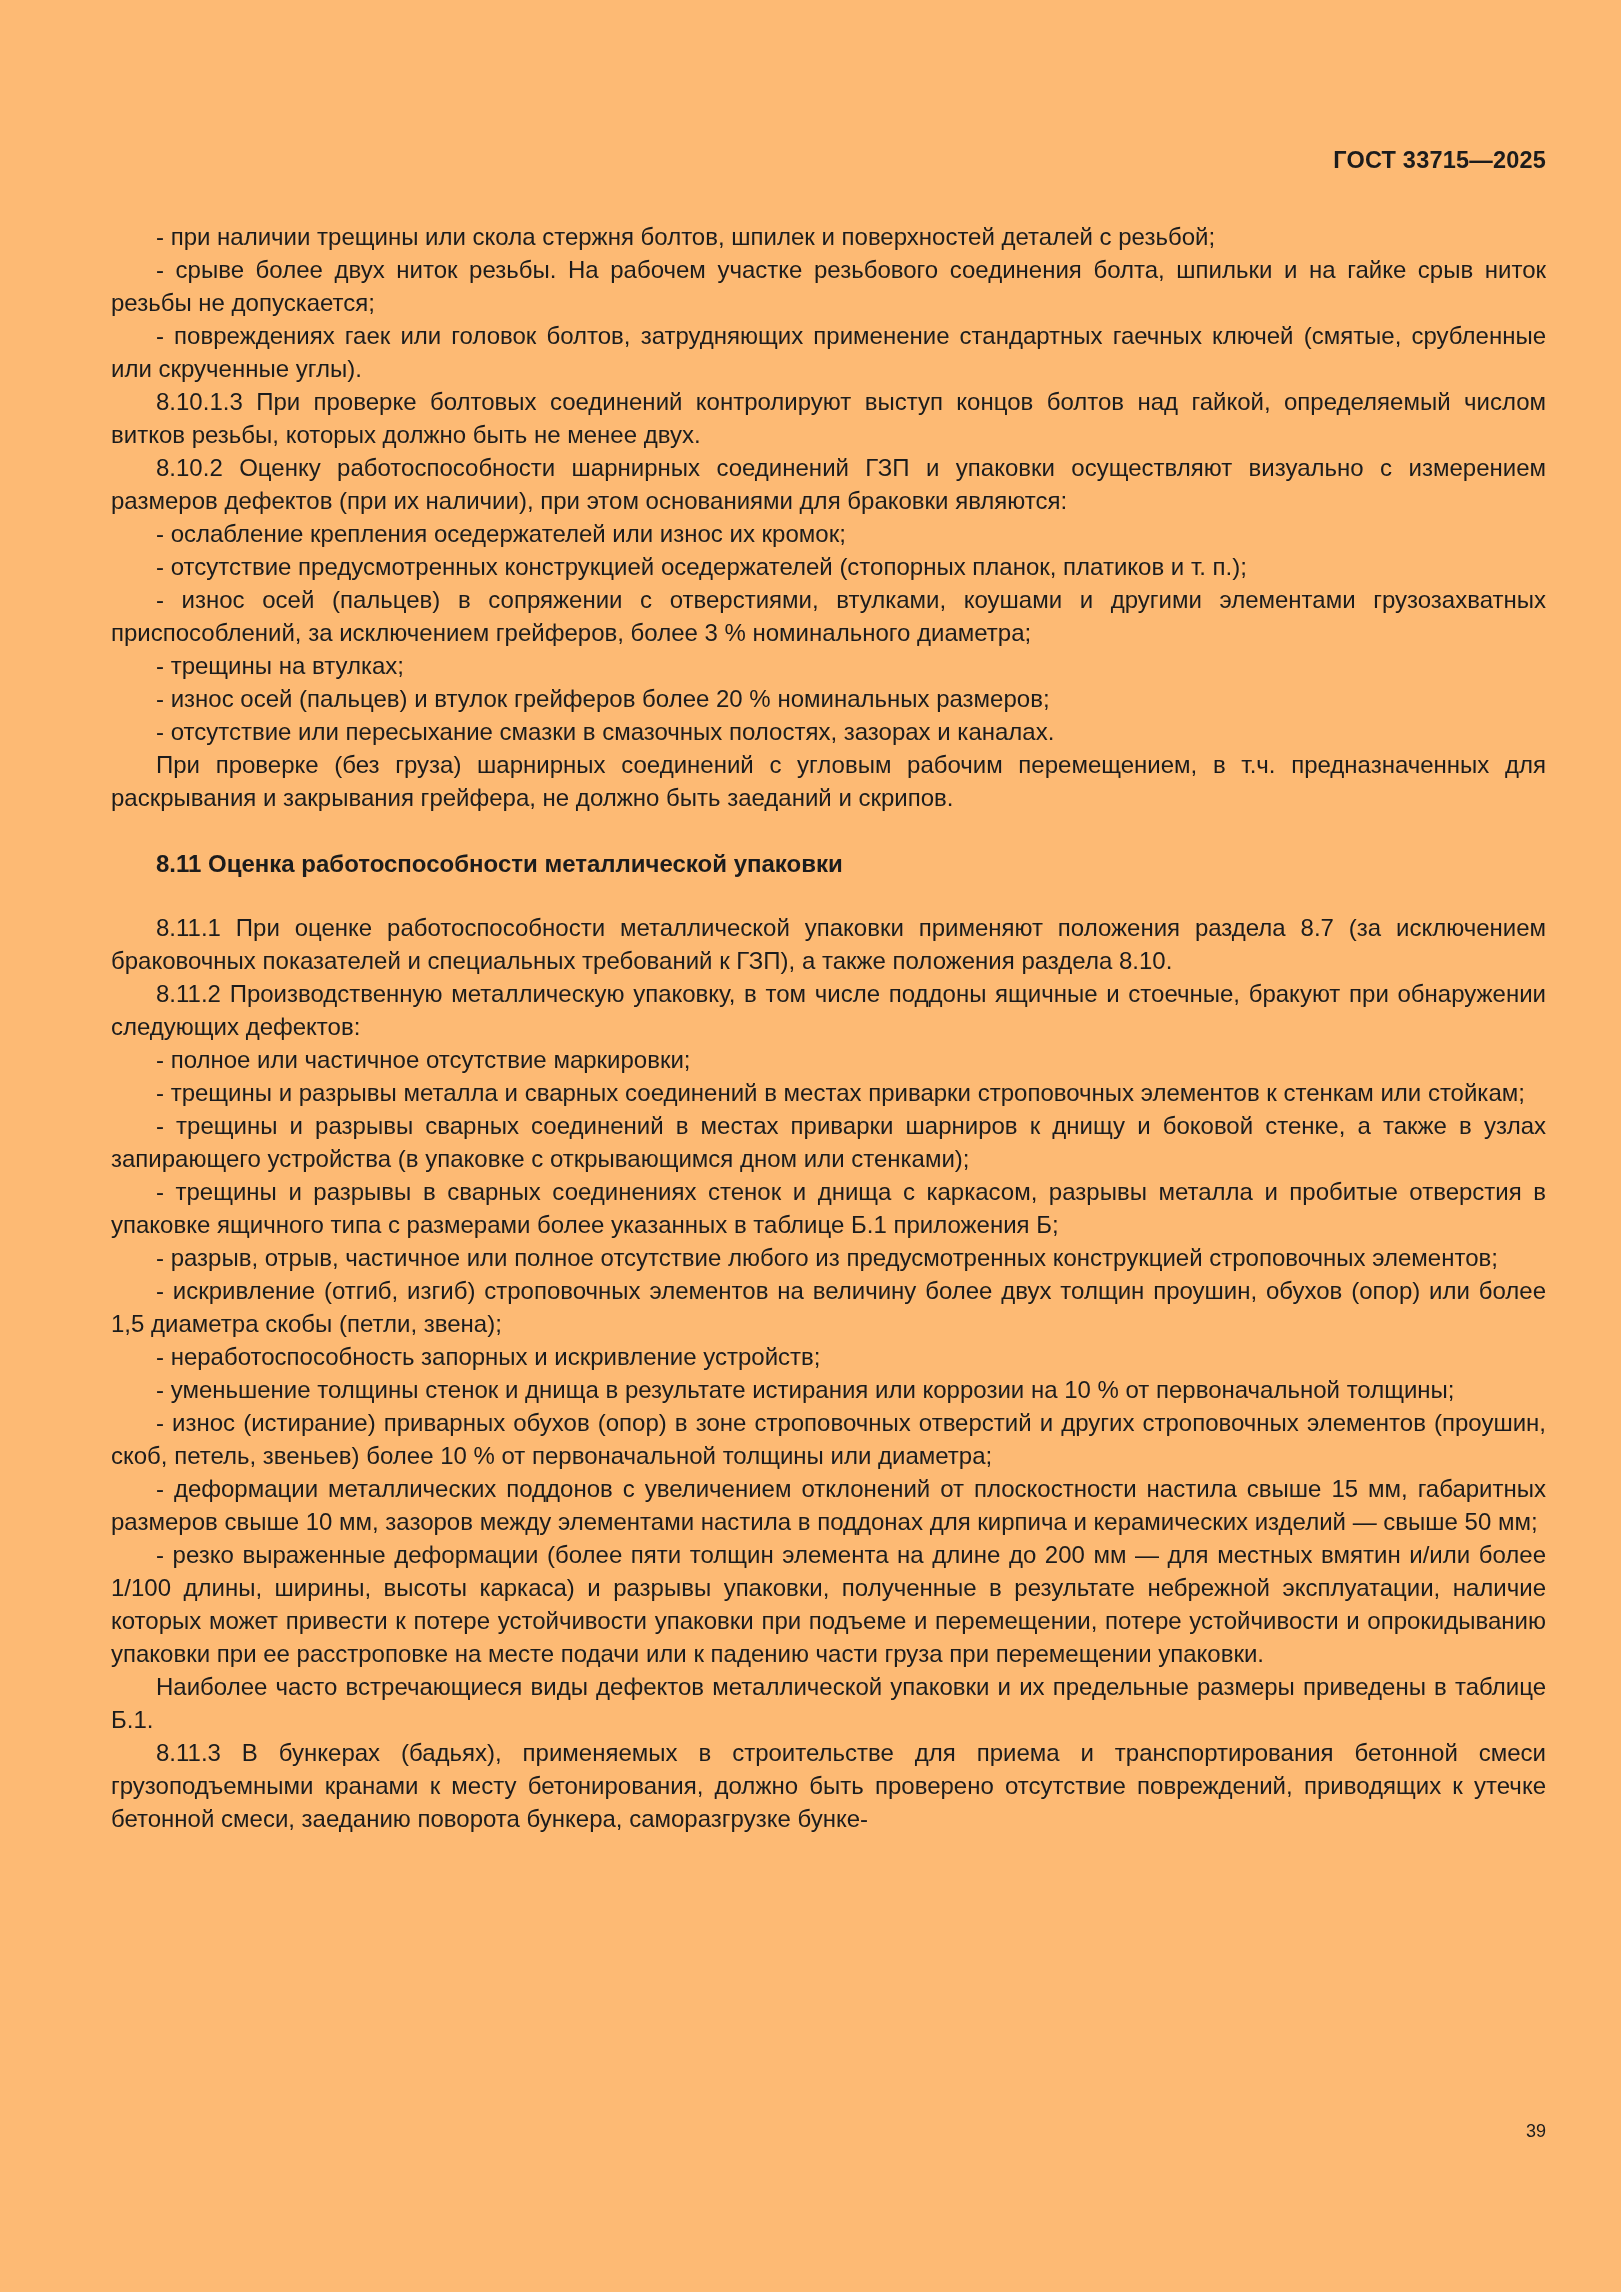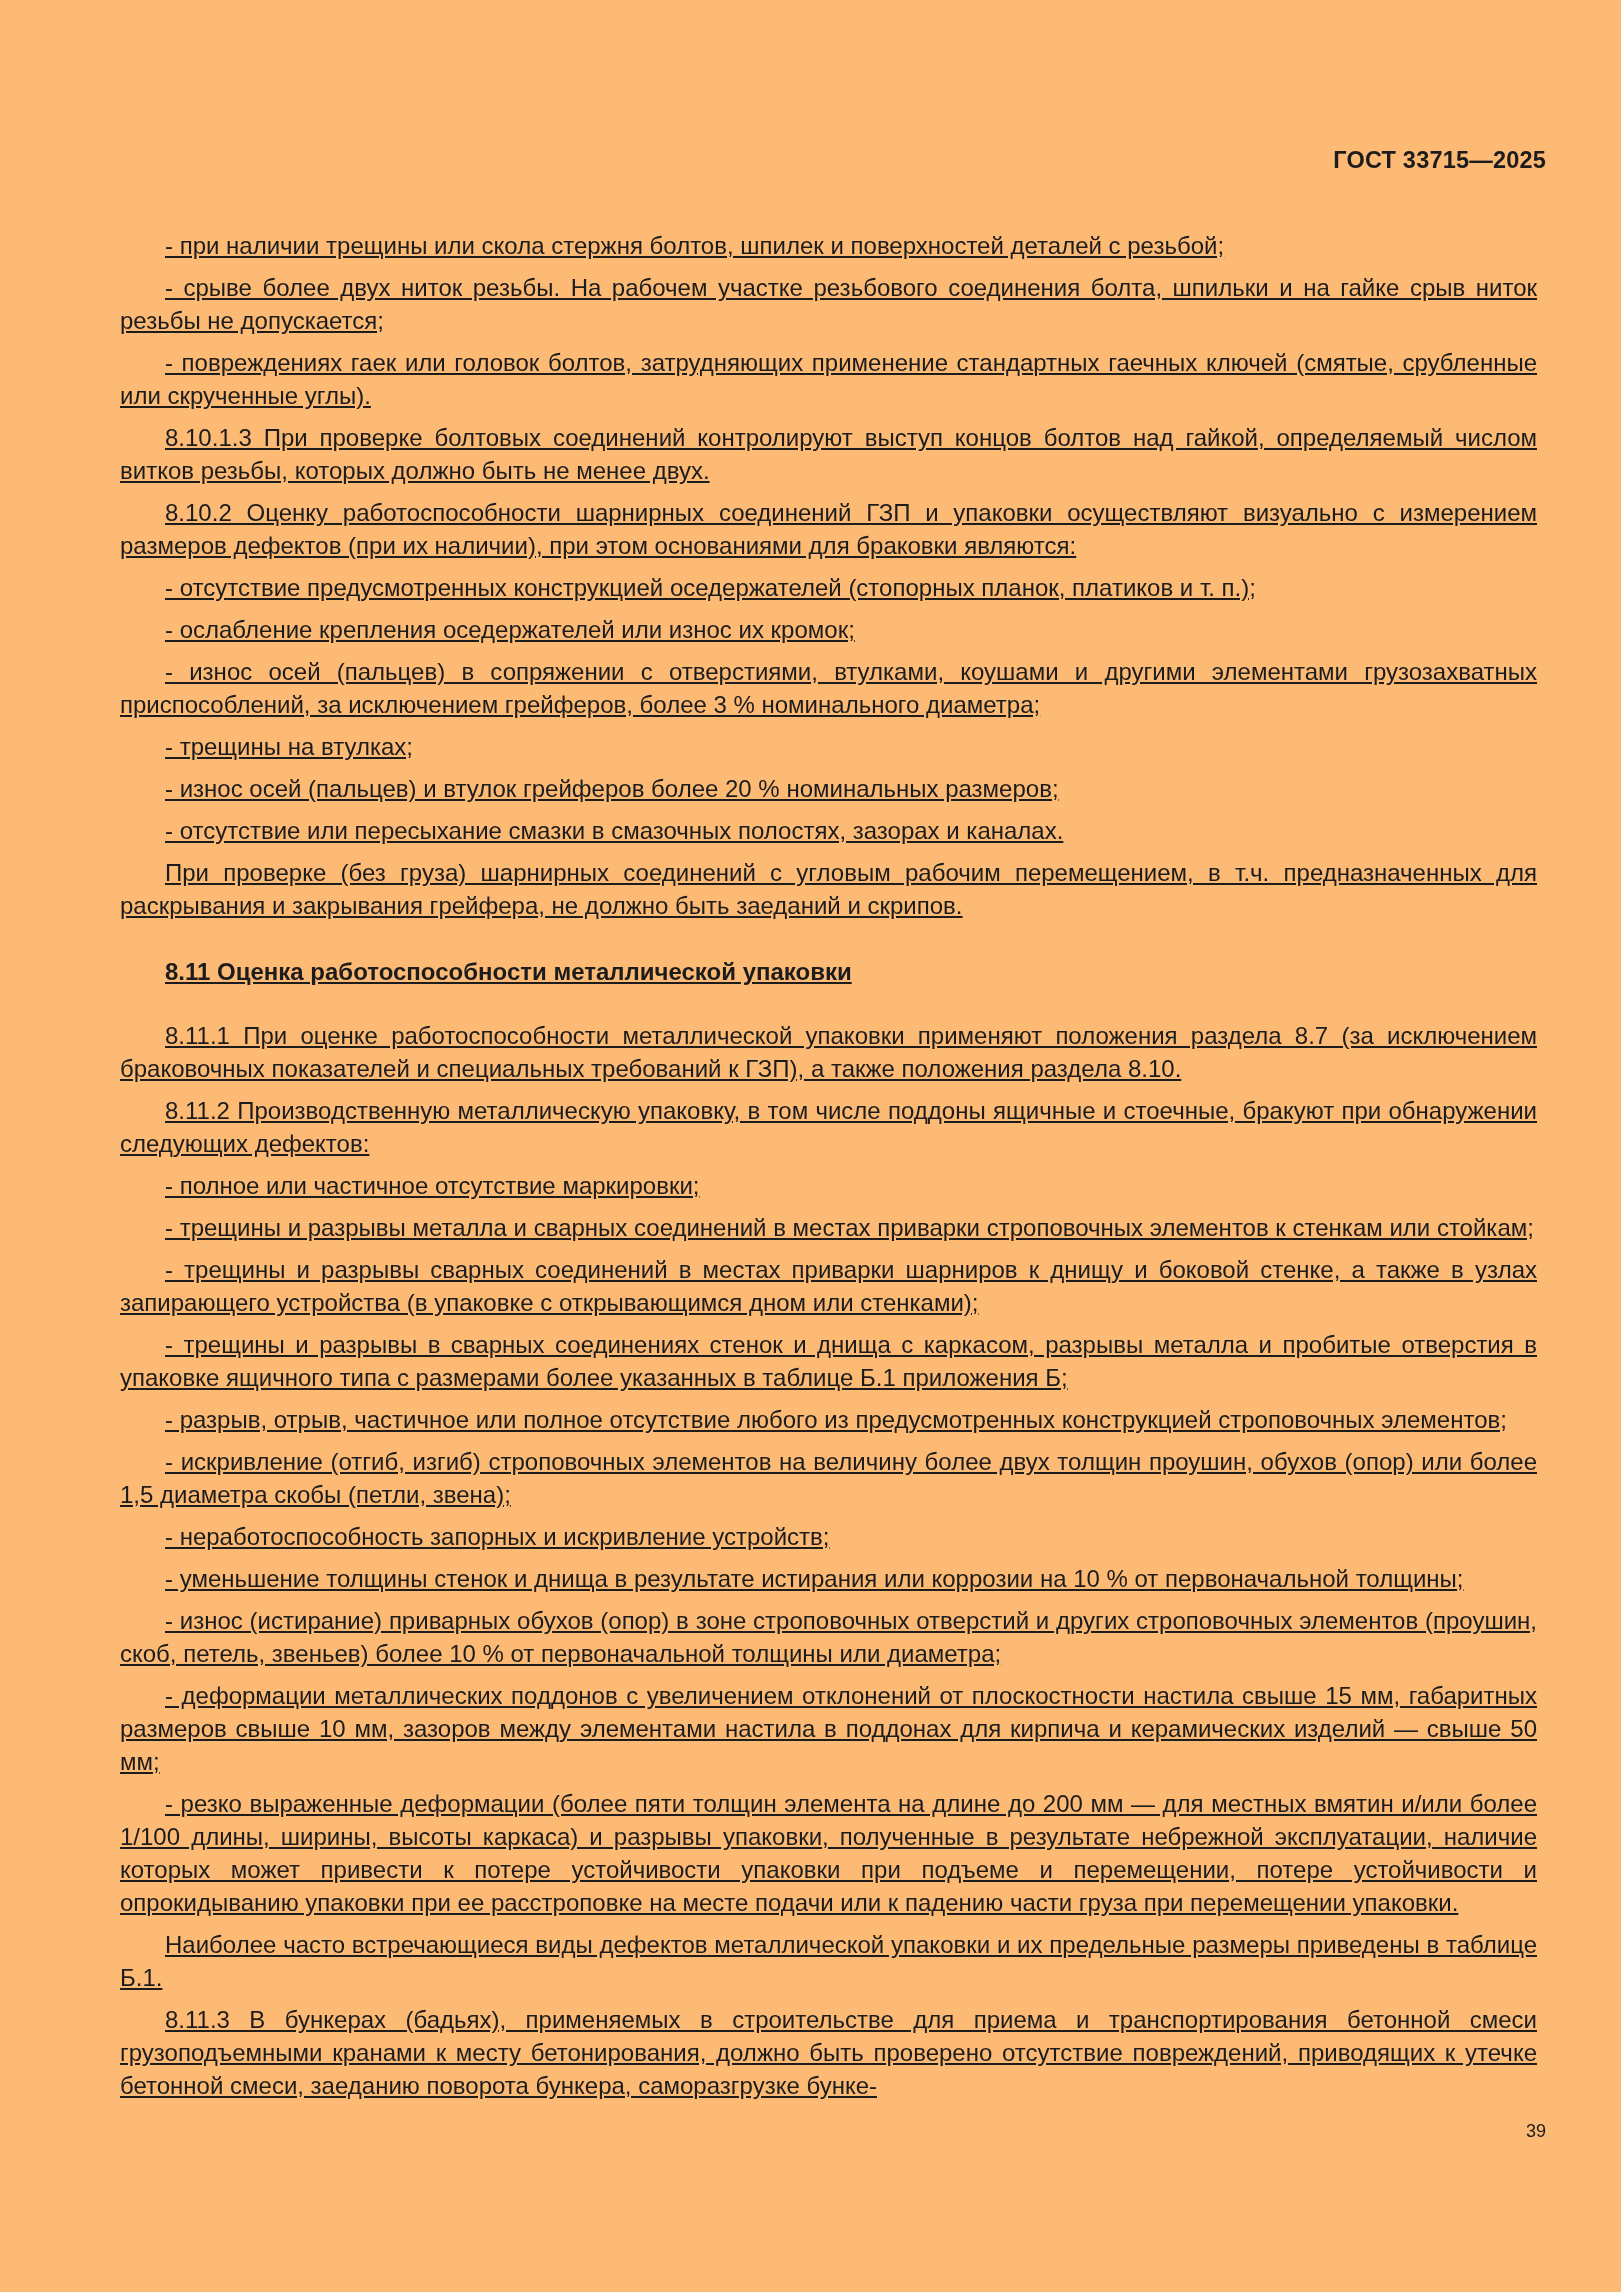--- a/index.html
+++ b/index.html
@@ -30,23 +30,22 @@
   .doc-content {
     position: absolute;
     top: 220px;
     left: 111px;
     right: 112px;
     font-size: 24px;
     line-height: 33px;
     text-align: justify;
   }
   .doc-content p {
-    margin: 9px;
+    margin: 0;
     text-indent: 45px;
-    text-decoration: underline;
   }
   .doc-content p.heading {
     font-weight: bold;
     text-align: left;
     margin-top: 33px;
     margin-bottom: 31px;
   }
   .doc-footer {
     position: absolute;
     top: 2121px;
@@ -62,22 +61,22 @@
 <div class="page">
   <div class="doc-header">
     <span>ГОСТ 33715—2025</span>
   </div>
   <div class="doc-content" id="doc-content">
       <p class="body">- при наличии трещины или скола стержня болтов, шпилек и поверхностей деталей с резьбой;</p>
       <p class="body">- срыве более двух ниток резьбы. На рабочем участке резьбового соединения болта, шпильки и на гайке срыв ниток резьбы не допускается;</p>
       <p class="body">- повреждениях гаек или головок болтов, затрудняющих применение стандартных гаечных ключей (смятые, срубленные или скрученные углы).</p>
       <p class="body">8.10.1.3 При проверке болтовых соединений контролируют выступ концов болтов над гайкой, определяемый числом витков резьбы, которых должно быть не менее двух.</p>
       <p class="body">8.10.2 Оценку работоспособности шарнирных соединений ГЗП и упаковки осуществляют визуально с измерением размеров дефектов (при их наличии), при этом основаниями для браковки являются:</p>
+      <p class="body">- ослабление крепления оседержателей или износ их кромок;</p>
       <p class="body">- отсутствие предусмотренных конструкцией оседержателей (стопорных планок, платиков и т. п.);</p>
-      <p class="body">- ослабление крепления оседержателей или износ их кромок;</p>
       <p class="body">- износ осей (пальцев) в сопряжении с отверстиями, втулками, коушами и другими элементами грузозахватных приспособлений, за исключением грейферов, более 3 % номинального диаметра;</p>
       <p class="body">- трещины на втулках;</p>
       <p class="body">- износ осей (пальцев) и втулок грейферов более 20 % номинальных размеров;</p>
       <p class="body">- отсутствие или пересыхание смазки в смазочных полостях, зазорах и каналах.</p>
       <p class="body">При проверке (без груза) шарнирных соединений с угловым рабочим перемещением, в т.ч. предназначенных для раскрывания и закрывания грейфера, не должно быть заеданий и скрипов.</p>
       <p class="heading">8.11 Оценка работоспособности металлической упаковки</p>
       <p class="body">8.11.1 При оценке работоспособности металлической упаковки применяют положения раздела 8.7 (за исключением браковочных показателей и специальных требований к ГЗП), а также положения раздела 8.10.</p>
       <p class="body">8.11.2 Производственную металлическую упаковку, в том числе поддоны ящичные и стоечные, бракуют при обнаружении следующих дефектов:</p>
       <p class="body">- полное или частичное отсутствие маркировки;</p>
       <p class="body">- трещины и разрывы металла и сварных соединений в местах приварки строповочных элементов к стенкам или стойкам;</p>

